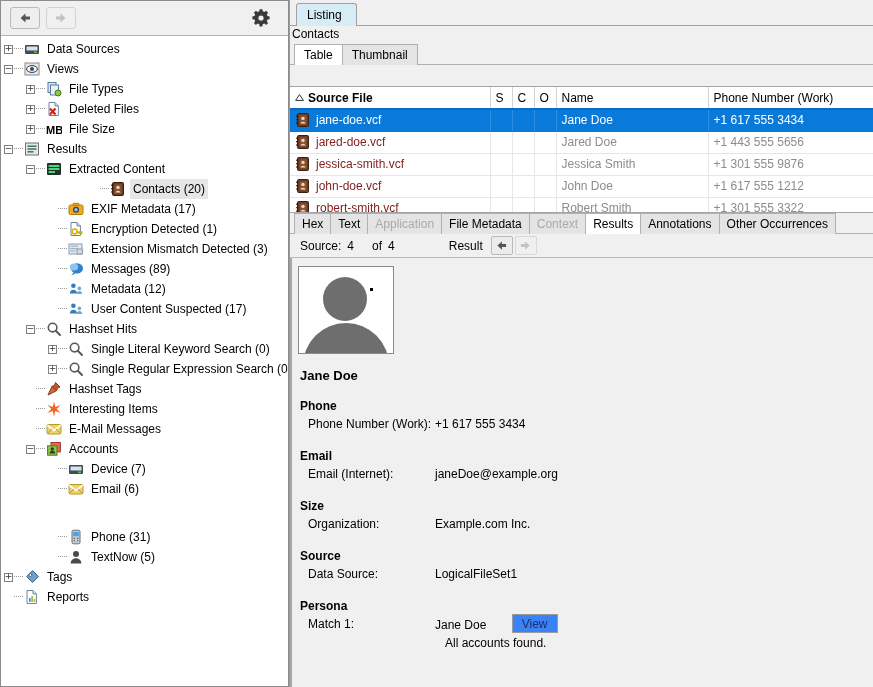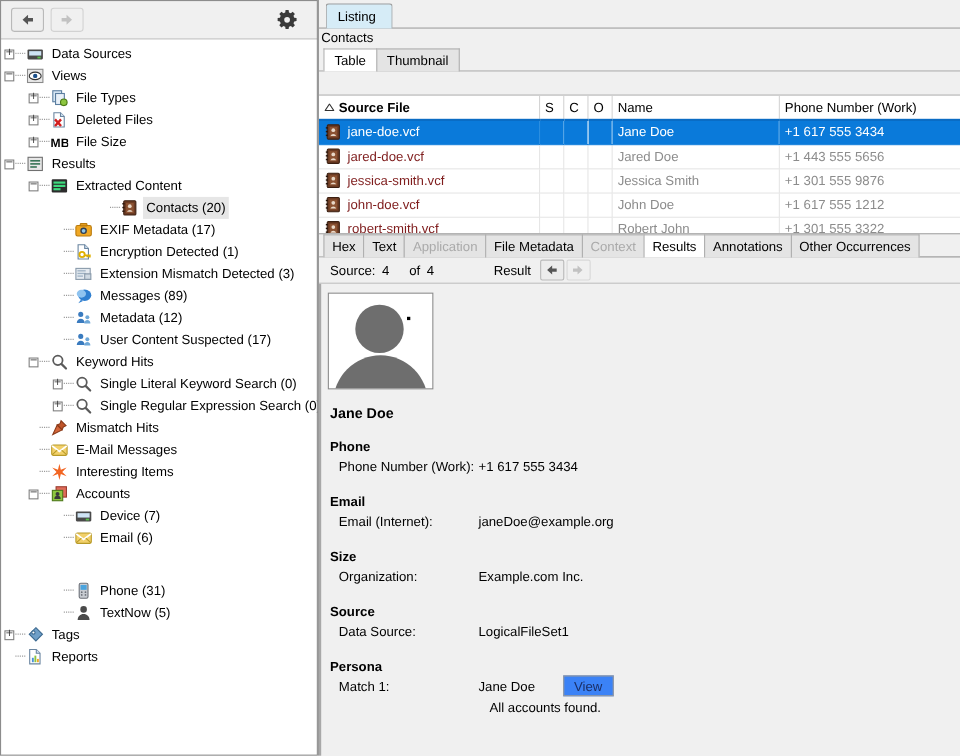--- a/index.html
+++ b/index.html
@@ -355,21 +355,21 @@
         </div>
         <div class="row" style="padding-left: 26px;">
           <div class="handle">
             <span>−</span>
           </div>
           <div class="dots"></div>
           <span class="ico"><svg width="16" height="16" viewBox="0 0 16 16">
               <circle cx="6.6" cy="6.6" r="4.3" fill="none" stroke="#5a5a5a" stroke-width="1.6"></circle>
               <path d="M9.8 9.8 L14 14" stroke="#5a5a5a" stroke-width="2" stroke-linecap="round"></path>
             </svg></span>
-          <span class="lbl">Keyword Hits</span>
+          <span class="lbl">Hashset Hits</span>
         </div>
         <div class="row" style="padding-left: 48px;">
           <div class="handle">
             <span>+</span>
           </div>
           <div class="dots"></div>
           <span class="ico"><svg width="16" height="16" viewBox="0 0 16 16">
               <circle cx="6.6" cy="6.6" r="4.3" fill="none" stroke="#5a5a5a" stroke-width="1.6"></circle>
               <path d="M9.8 9.8 L14 14" stroke="#5a5a5a" stroke-width="2" stroke-linecap="round"></path>
             </svg></span>
@@ -386,39 +386,39 @@
             </svg></span>
           <span class="lbl">Single Regular Expression Search (0)</span>
         </div>
         <div class="row" style="padding-left: 26px;">
           <div class="nohandle"></div>
           <div class="dots"></div>
           <span class="ico"><svg width="16" height="16" viewBox="0 0 16 16">
               <path d="M9.5 1.5 L14 6 L11.6 7.2 L10.4 9.8 L6 5.4 L8.6 4.2z" fill="#c0552a" stroke="#8a3a18"></path>
               <path d="M6 5.4 L2 14 L10.4 9.8z" fill="#d4663a" stroke="#8a3a18"></path>
             </svg></span>
-          <span class="lbl">Mismatch Hits</span>
+          <span class="lbl">Hashset Tags</span>
+        </div>
+        <div class="row" style="padding-left: 26px;">
+          <div class="nohandle"></div>
+          <div class="dots"></div>
+          <span class="ico"><svg width="16" height="16" viewBox="0 0 16 16">
+              <path d="M8 0.6 L9.3 6 L14.6 4 L10.6 8 L14.6 12 L9.3 10 L8 15.4 L6.7 10 L1.4 12 L5.4 8 L1.4 4 L6.7 6z" fill="#f26522"></path>
+            </svg></span>
+          <span class="lbl">Interesting Items</span>
         </div>
         <div class="row" style="padding-left: 26px;">
           <div class="nohandle"></div>
           <div class="dots"></div>
           <span class="ico"><svg width="16" height="16" viewBox="0 0 16 16">
               <rect x="1" y="3.5" width="14" height="9.5" rx="1.4" fill="#f2d06a" stroke="#b89a28"></rect>
               <path d="M1.3 4.3 L8 9.4 L14.7 4.3" fill="none" stroke="#fff" stroke-width="1.6"></path>
               <path d="M1.3 12.5 L6 8.2 M14.7 12.5 L10 8.2" stroke="#b89a28" fill="none"></path>
             </svg></span>
           <span class="lbl">E-Mail Messages</span>
-        </div>
-        <div class="row" style="padding-left: 26px;">
-          <div class="nohandle"></div>
-          <div class="dots"></div>
-          <span class="ico"><svg width="16" height="16" viewBox="0 0 16 16">
-              <path d="M8 0.6 L9.3 6 L14.6 4 L10.6 8 L14.6 12 L9.3 10 L8 15.4 L6.7 10 L1.4 12 L5.4 8 L1.4 4 L6.7 6z" fill="#f26522"></path>
-            </svg></span>
-          <span class="lbl">Interesting Items</span>
         </div>
         <div class="row" style="padding-left: 26px;">
           <div class="handle">
             <span>−</span>
           </div>
           <div class="dots"></div>
           <span class="ico"><svg width="16" height="16" viewBox="0 0 16 16">
               <rect x="5" y="1.5" width="9.4" height="9.4" fill="#e06b5a" stroke="#9a3c2e"></rect>
               <rect x="1.6" y="4.8" width="9.4" height="9.4" fill="#8dc63f" stroke="#4f7a1c"></rect>
               <circle cx="6.3" cy="8" r="1.8" fill="#3a3a3a"></circle>
@@ -629,21 +629,21 @@
                       <rect x="1.2" y="3.6" width="2" height="1.3" fill="#2b160c"></rect>
                       <rect x="1.2" y="7" width="2" height="1.3" fill="#2b160c"></rect>
                       <rect x="1.2" y="10.4" width="2" height="1.3" fill="#2b160c"></rect>
                     </svg></span>
                   <span>robert-smith.vcf</span>
                 </div>
               </td>
               <td></td>
               <td></td>
               <td></td>
-              <td>Robert John</td>
+              <td>Robert Smith</td>
               <td>+1 301 555 3322</td>
             </tr>
           </tbody>
       </table>
     </div>
 
     <div class="viewertabs" id="viewertabs">
         <div class="vtab">Hex</div>
         <div class="vtab">Text</div>
         <div class="vtab disabled">Application</div>

